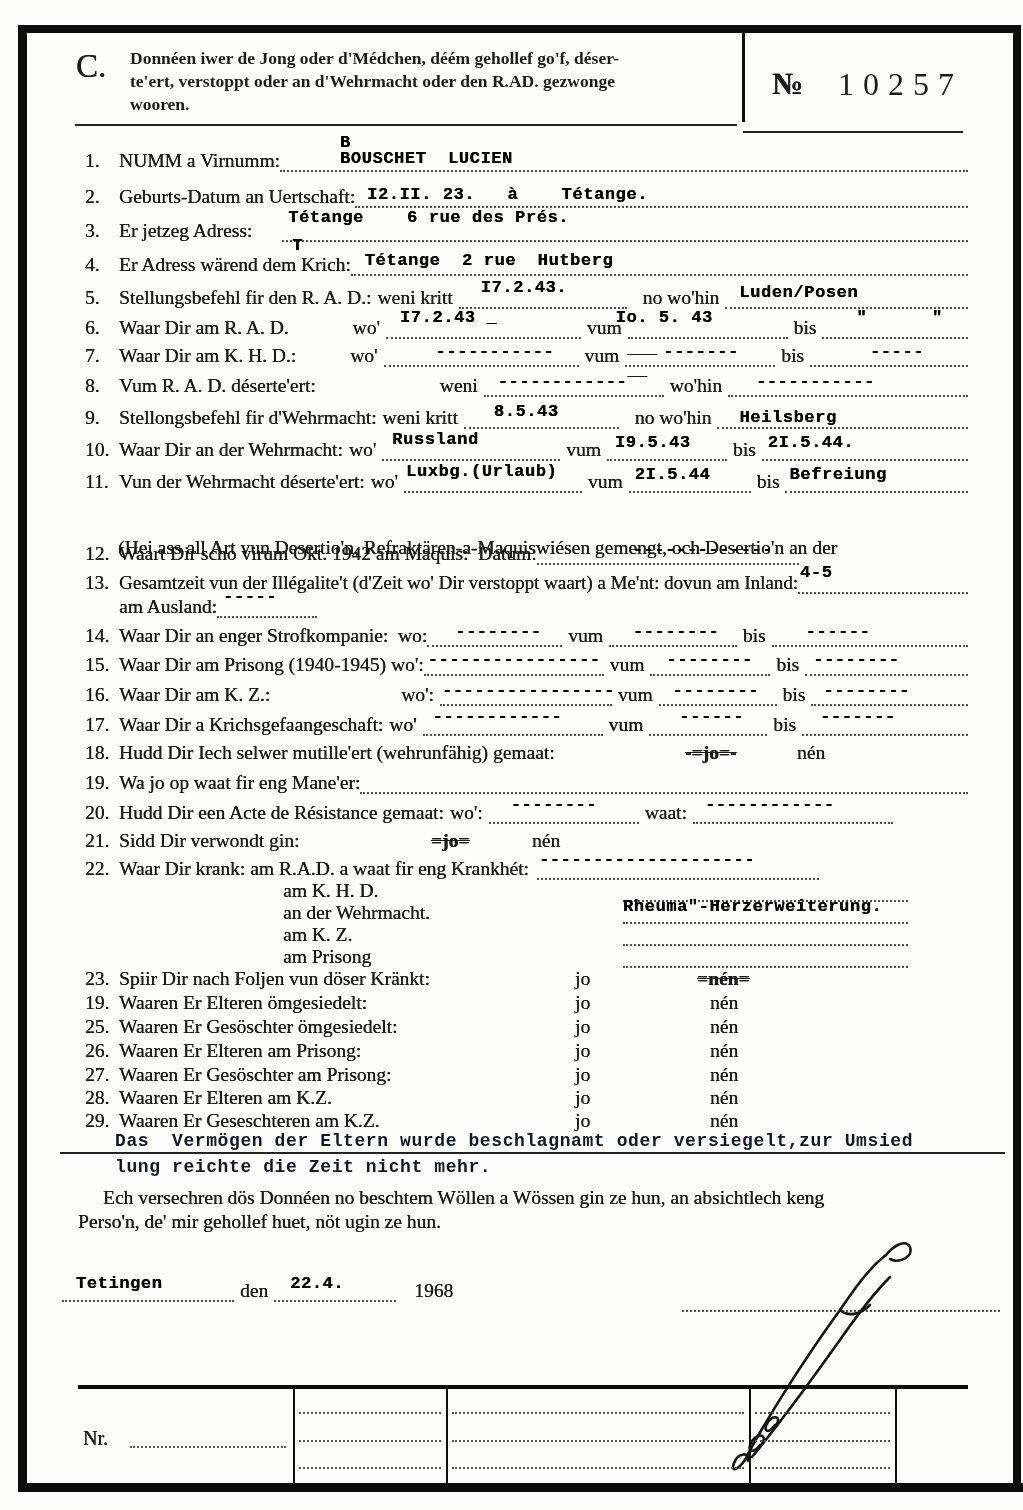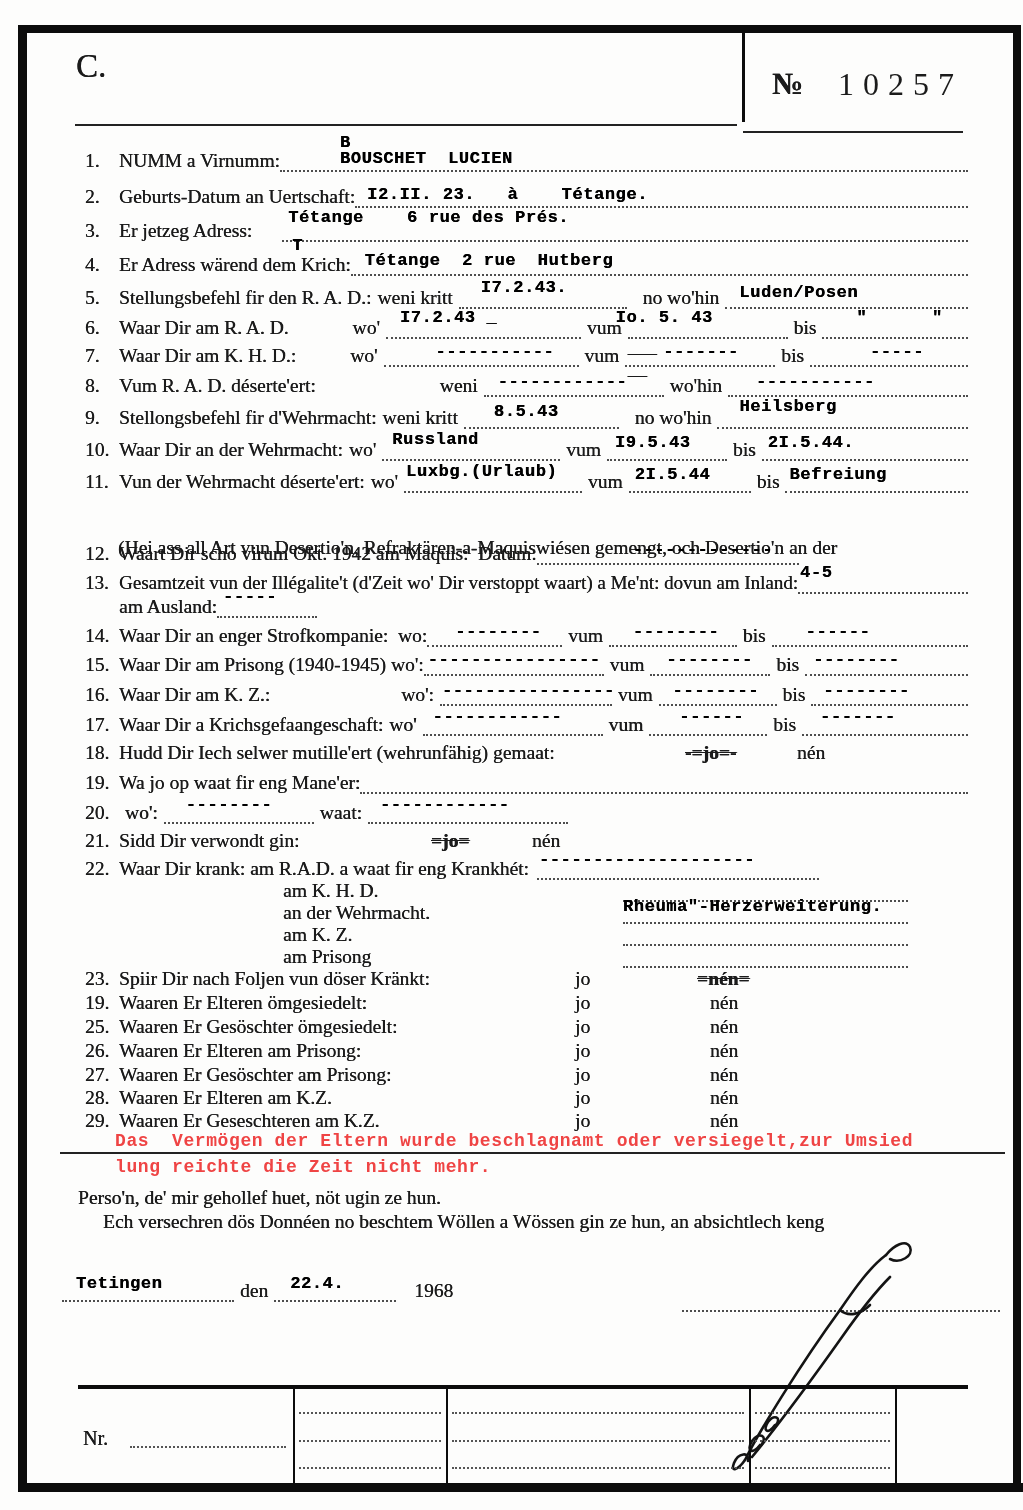--- a/index.html
+++ b/index.html
@@ -12,36 +12,41 @@
   .num{flex:0 0 34px;line-height:23px;}
   .lbl,.conn{line-height:23px;}
   .conn{padding:0 6px;}
   .dot{position:relative;height:23px;border-bottom:2px dotted #4d4d4d;}
   .sp{flex:1;}
   .tv{position:absolute;left:8px;bottom:2px;font:700 17px "Liberation Mono",monospace;
       letter-spacing:0.6px;color:#000;white-space:pre;}
   .up{bottom:10px;}
   .joc{position:absolute;bottom:0;line-height:23px;}
   .struck{text-decoration:line-through;}
-  .mono{font:700 18px "Liberation Mono",monospace;letter-spacing:0.6px;color:#ef4444;white-space:pre;}
+  .mono{font:700 18px "Liberation Mono",monospace;letter-spacing:0.6px;color:#0f172a;white-space:pre;}
   .hline{position:absolute;background:#222;height:2px;}
   .dotline{position:absolute;border-bottom:2px dotted #4d4d4d;}
   .cellline{position:absolute;border-bottom:2px dotted #555;}
 </style>
 </head>
 <body>
 
 <div class="page">
 
   <div class="bar" style="left:18px;top:25px;width:1003px;height:8px;"></div>
   <div class="bar" style="left:18px;top:25px;width:9px;height:1463px;"></div>
   <div class="bar" style="left:1013px;top:25px;width:8px;height:1463px;"></div>
   <div class="bar" style="left:18px;top:1483px;width:1005px;height:9px;"></div>
 
   <div class="prt" style="position:absolute;left:76px;top:48px;font-size:33px;">C.</div>
+  <div style="position:absolute;left:130px;top:47px;width:600px;font-weight:700;font-size:17.5px;line-height:23px;">
+    <span style="display:block">Donnéen iwer de Jong oder d'Médchen, déém gehollef go'f, déser-</span>
+    <span style="display:block">te'ert, verstoppt oder an d'Wehrmacht oder den R.AD. gezwonge</span>
+    <span style="display:block">wooren.</span>
+  </div>
   <div class="bar" style="left:742px;top:30px;width:3px;height:92px;"></div>
   <div class="prt" style="position:absolute;left:772px;top:66px;font-size:31px;font-weight:700;">№</div>
   <div style="position:absolute;left:838px;top:66px;font-size:32px;letter-spacing:9px;">10257</div>
   <div class="hline" style="left:75px;top:124px;width:662px;"></div>
   <div class="hline" style="left:743px;top:131px;width:220px;"></div>
 
   <div class="row prt" style="top:148px;">
     <span class="num">1.</span>
     <span class="lbl">NUMM a Virnumm:</span>
     <span class="dot sp">
@@ -137,21 +142,21 @@
 
   <div class="row prt" style="top:405px;">
     <span class="num">9.</span>
     <span class="lbl">Stellongsbefehl fir d'Wehrmacht:</span>
     <span class="conn">weni kritt</span>
     <span class="dot" style="flex:0 0 155px;">
       <b class="tv up" style="left:30px;bottom:6px;">8.5.43</b>
     </span>
     <span class="conn" style="padding-left:16px;">no wo'hin</span>
     <span class="dot sp">
-      <b class="tv" style="left:22px;bottom:11px;">Heilsberg</b>
+      <b class="tv" style="left:22px;bottom:0;">Heilsberg</b>
     </span>
   </div>
 
   <div class="row prt" style="top:437px;">
     <span class="num">10.</span>
     <span class="lbl">Waar Dir an der Wehrmacht:</span>
     <span class="conn">wo'</span>
     <span class="dot" style="flex:0 0 178px;">
       <b class="tv up" style="left:10px;">Russland</b>
     </span>
@@ -284,20 +289,21 @@
   </div>
 
   <div class="row prt" style="top:770px;">
     <span class="num">19.</span>
     <span class="lbl">Wa jo op waat fir eng Mane'er:</span>
     <span class="dot sp"></span>
   </div>
 
   <div class="row prt" style="top:800px;">
     <span class="num">20.</span>
+    <span class="lbl">Hudd Dir een Acte de Résistance gemaat:</span>
     <span class="conn">wo':</span>
     <span class="dot" style="flex:0 0 150px;">
       <b class="tv up" style="left:22px;bottom:8px;">--------</b>
     </span>
     <span class="conn">waat:</span>
     <span class="dot" style="flex:0 0 200px;">
       <b class="tv up" style="left:12px;bottom:8px;">------------</b>
     </span>
     <span class="sp"></span>
   </div>
@@ -377,22 +383,22 @@
     <span class="lbl">Waaren Er Geseschteren am K.Z.</span>
     <span class="joc" style="left:490px;">jo</span>
     <span class="joc" style="left:625px;">nén</span>
   </div>
 
   <div class="mono" style="position:absolute;left:115px;top:1131px;">Das  Vermögen der Eltern wurde beschlagnamt oder versiegelt,zur Umsied</div>
   <div class="hline" style="left:60px;top:1152px;width:945px;height:2px;"></div>
   <div class="mono" style="position:absolute;left:115px;top:1157px;">lung reichte die Zeit nicht mehr.</div>
 
   <div class="prt" style="position:absolute;left:78px;top:1186px;width:900px;font-size:19.5px;line-height:23.5px;">
+    <span style="display:block;text-indent:25px;">Ech versechren dös Donnéen no beschtem Wöllen a Wössen gin ze hun, an absichtlech keng</span>
     <span style="display:block">Perso'n, de' mir gehollef huet, nöt ugin ze hun.</span>
-    <span style="display:block;text-indent:25px;">Ech versechren dös Donnéen no beschtem Wöllen a Wössen gin ze hun, an absichtlech keng</span>
   </div>
 
   <div class="row prt" style="top:1278px;left:62px;width:500px;">
     <span class="dot" style="flex:0 0 172px;">
       <b class="tv up" style="left:14px;bottom:7px;">Tetingen</b>
     </span>
     <span class="conn">den</span>
     <span class="dot" style="flex:0 0 122px;">
       <b class="tv up" style="left:16px;bottom:7px;text-align:right;">22.4.</b>
     </span>

